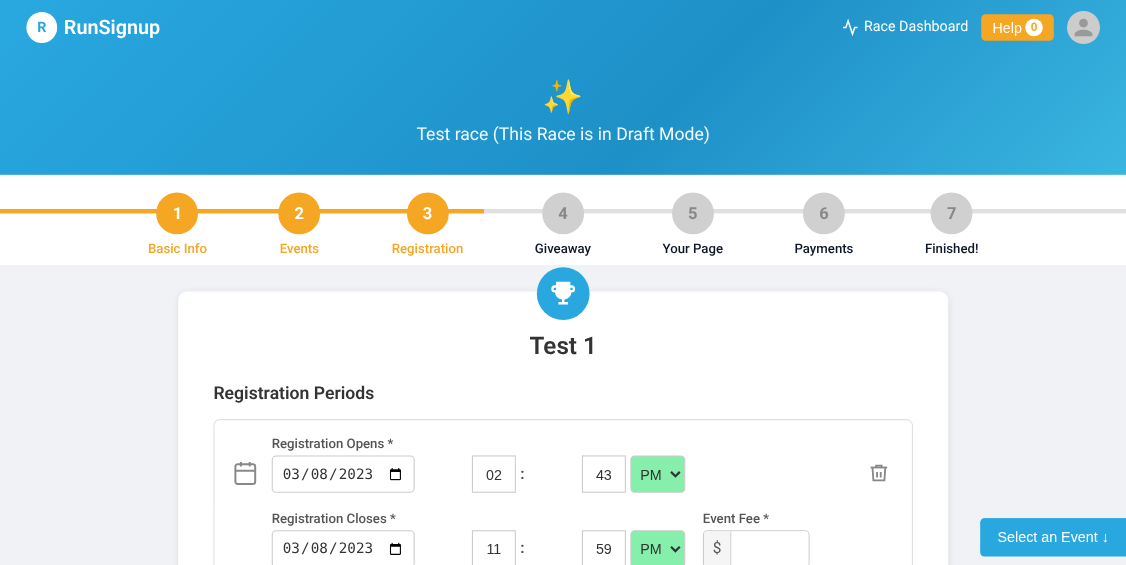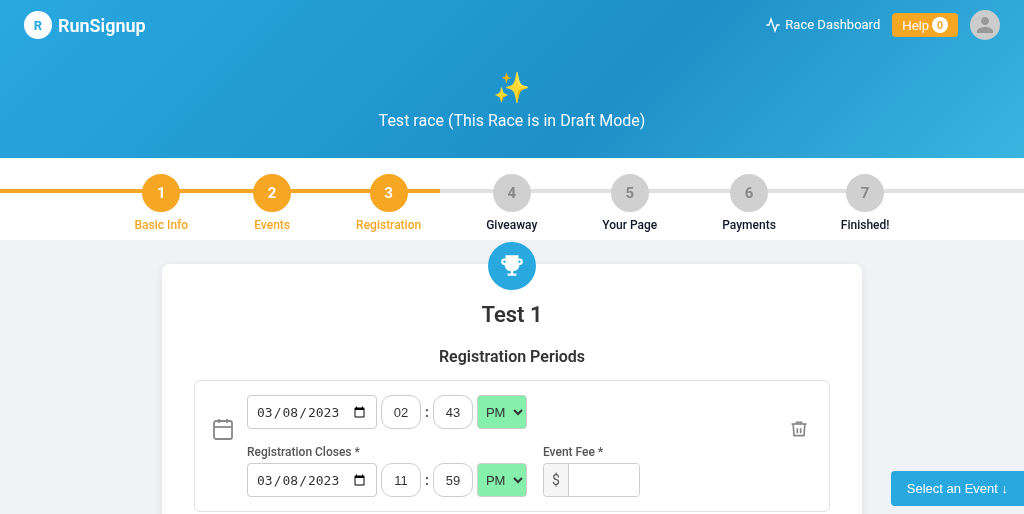--- a/index.html
+++ b/index.html
@@ -68,39 +68,39 @@
       background: white; border-radius: 8px; max-width: 700px; margin: 0 auto;
       box-shadow: 0 2px 8px rgba(0,0,0,0.08); padding: 28px 32px 32px;
       position: relative;
     }
     .event-icon-top {
       width: 48px; height: 48px; border-radius: 50%; background: #29a8e0;
       display: flex; align-items: center; justify-content: center;
       margin: -50px auto 12px; position: relative; z-index: 2;
     }
     .card-title { text-align: center; font-size: 22px; font-weight: 600; color: #333; margin-bottom: 20px; }
-    .section-title { font-size: 16px; font-weight: 600; color: #333; margin-bottom: 14px; text-align: center; }
+    .section-title { font-size: 16px; font-weight: 600; color: #333; margin-bottom: 14px; }
 
     
     .period-row {
       border: 1px solid #e0e0e0; border-radius: 6px; padding: 14px 16px;
       display: flex; align-items: flex-start; gap: 12px; margin-bottom: 12px;
     }
     .calendar-icon { color: #888; font-size: 22px; margin-top: 22px; }
     .period-fields { flex: 1; display: flex; gap: 16px; align-items: flex-start; flex-wrap: wrap; }
     .field-group { display: flex; flex-direction: column; gap: 4px; }
     .field-label { font-size: 12px; color: #555; font-weight: 500; }
     .field-row { display: flex; align-items: center; gap: 4px; }
     .date-input {
       border: 1px solid #ccc; border-radius: 4px; padding: 6px 8px;
       font-size: 13px; width: 130px; height: 34px; color: #333;
     }
     .time-part {
-      border: 1px solid #ccc; border-radius: 11px; padding: 6px 6px;
-      font-size: 13px; width: 40px; height: 34px; text-align: center; color: #333;
+      border: 1px solid #ccc; border-radius: 0; padding: 6px 6px;
+      font-size: 13px; width: 40px; height: 34px; text-align: center; color: #333; margin-left: 48px;
     }
     .colon { font-size: 14px; color: #555; font-weight: bold; }
     .ampm-select {
       border: 1px solid #ccc; border-radius: 4px; padding: 6px 4px;
       font-size: 13px; height: 34px; color: #333; background: #86efac; cursor: pointer;
     }
     .timezone-label { font-size: 11px; color: #888; margin-top: 3px; }
     .fee-group { display: flex; flex-direction: column; gap: 4px; }
     .fee-input-wrap { display: flex; align-items: center; border: 1px solid #ccc; border-radius: 4px; height: 34px; overflow: hidden; }
     .fee-prefix { background: #f5f5f5; padding: 0 8px; height: 100%; display: flex; align-items: center; font-size: 14px; color: #555; border-right: 1px solid #ccc; }
@@ -200,20 +200,21 @@
             <rect x="3" y="4" width="18" height="18" rx="2" ry="2"></rect>
             <line x1="16" y1="2" x2="16" y2="6"></line>
             <line x1="8" y1="2" x2="8" y2="6"></line>
             <line x1="3" y1="10" x2="21" y2="10"></line>
           </svg>
       </div>
 
       <div class="period-fields">
 
         <div class="field-group">
+          <span class="field-label">Registration Opens *</span>
           <div class="field-row">
             <input type="date" class="date-input" value="2023-03-08" style="">
             <input type="text" class="time-part" value="02" style="">
             <span class="colon">:</span>
             <input type="text" class="time-part" value="43" style="">
             <select class="ampm-select">
               <option>PM</option>
               <option>AM</option>
             </select>
           </div>

